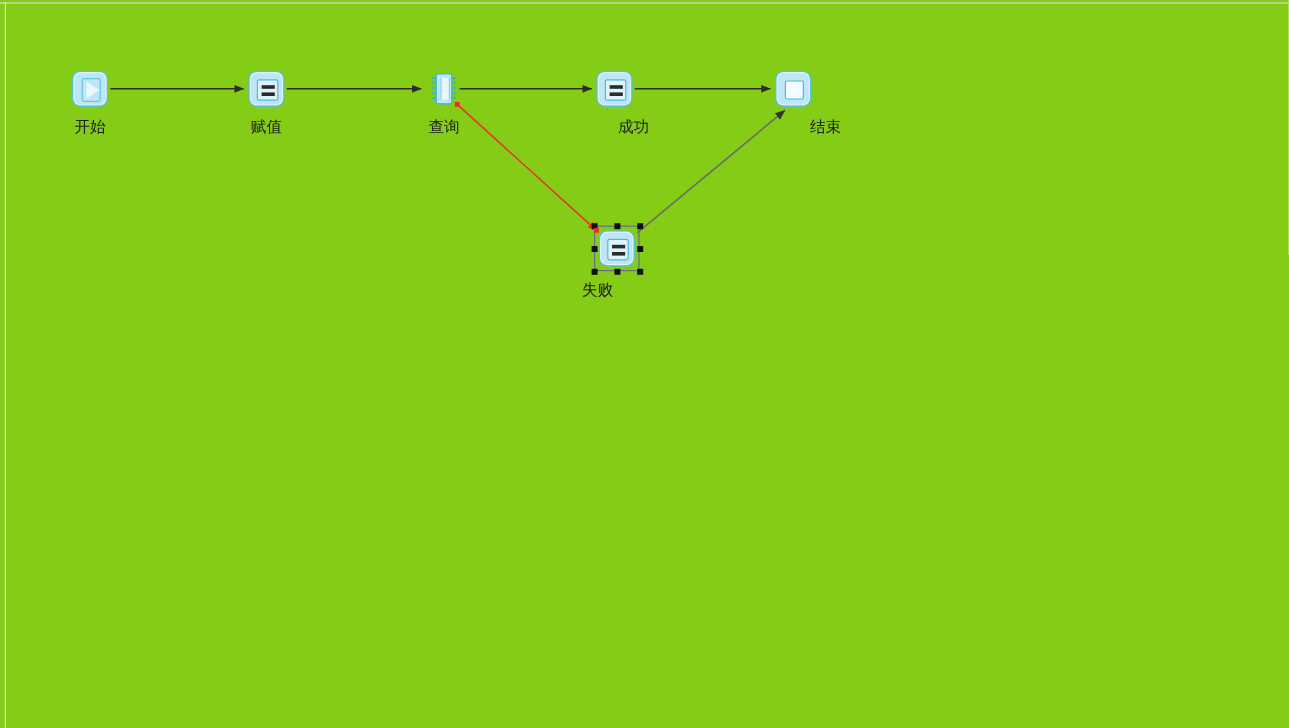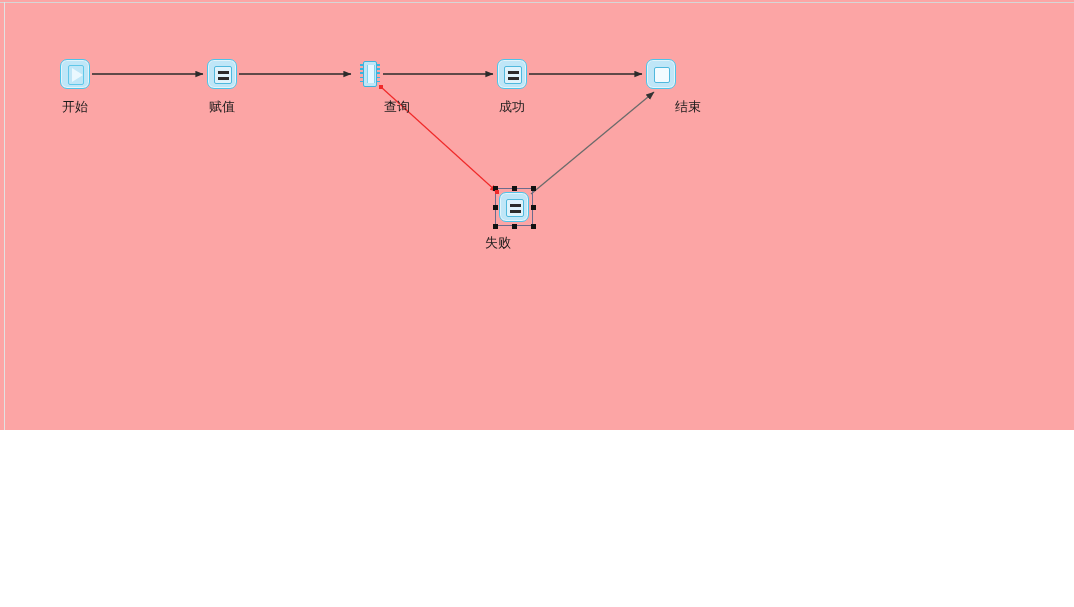--- a/index.html
+++ b/index.html
@@ -7,22 +7,22 @@
     padding: 0;
     background: #ffffff;
   }
   body {
     font-family: "DejaVu Sans", "Liberation Sans", sans-serif;
   }
 
   #app {
     position: relative;
     width: 1074px;
-    height: 430px;
-    background: #fca5a5;
+    height: 607px;
+    background: #84cc16;
     overflow: hidden;
   }
 
   
   .canvas-top-rule {
     position: absolute;
     left: 0;
     top: 2px;
     width: 1074px;
     height: 1px;
@@ -230,28 +230,28 @@
             <i class="b1"></i>
             <i class="b2"></i>
           </span>
         </div>
         <div class="node-label" style="left: 182px; top: 99px; width: 80px;">赋值</div>
         <div class="node node-chip" style="left: 355px; top: 59px;">
           <span class="chip-body">
             <span class="chip-inner"></span>
           </span>
         </div>
-        <div class="node-label" style="left: 330px; top: 99px; width: 80px; text-align: right;">查询</div>
+        <div class="node-label" style="left: 330px; top: 99px; width: 80px;">查询</div>
         <div class="node" style="left: 497px; top: 59px;">
           <span class="glyph-bars">
             <i class="b1"></i>
             <i class="b2"></i>
           </span>
         </div>
-        <div class="node-label" style="left: 472px; top: 99px; width: 80px;">成功</div>
+        <div class="node-label" style="left: 488px; top: 99px; width: 80px;">成功</div>
         <div class="node" style="left: 646px; top: 59px;">
           <span class="glyph-square"></span>
         </div>
         <div class="node-label" style="left: 621px; top: 99px; width: 80px; text-align: right;">结束</div>
         <div class="node" style="left: 499px; top: 192px;">
           <span class="glyph-bars">
             <i class="b1"></i>
             <i class="b2"></i>
           </span>
         </div>

